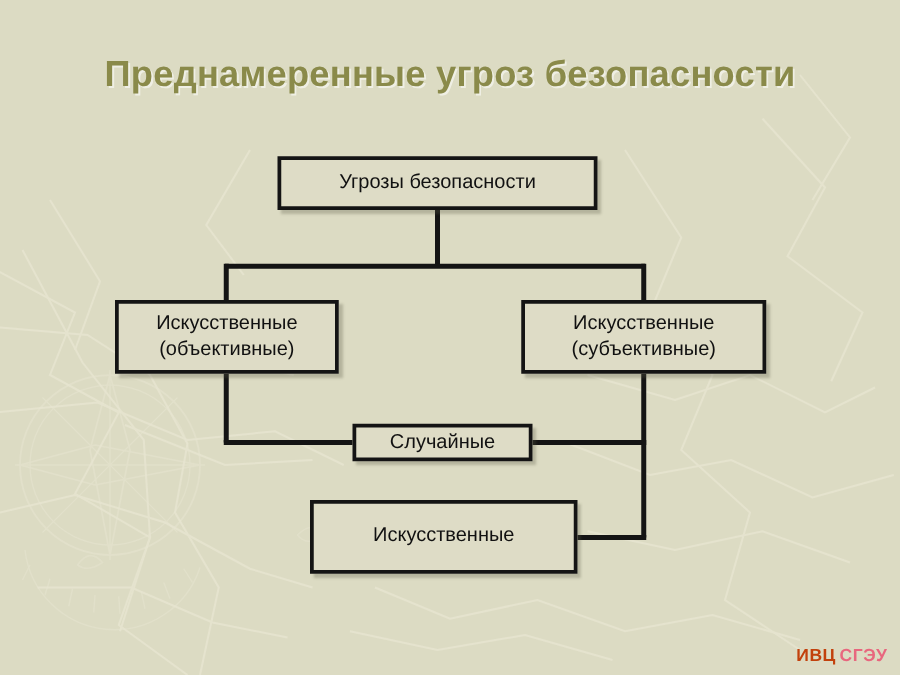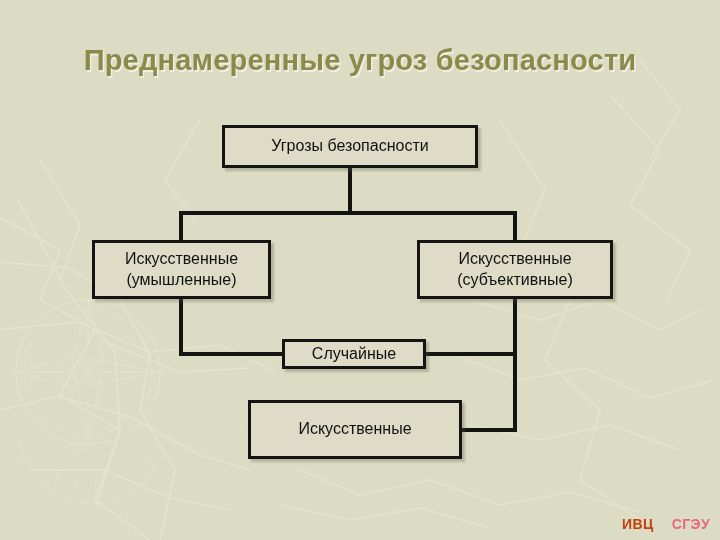--- a/index.html
+++ b/index.html
@@ -80,21 +80,21 @@
   
   .logo {
     position: absolute;
     right: 10px;
     bottom: 8px;
     font-size: 14px;
     font-weight: bold;
     letter-spacing: 0.4px;
   }
   .logo .ivc { color: #c2410c; }
-  .logo .sgeu { color: #e8677e; margin-left: 18px; }
+  .logo .sgeu { color: #e8677e; margin-left: 3px; }
 </style>
 </head>
 <body>
 
 <div id="slide">
 
   <div class="bg-texture">
     <svg viewBox="0 0 720 540" preserveAspectRatio="none" aria-hidden="true">
       <g stroke="#e6e4cf" stroke-width="1.6" fill="none" opacity="0.95">
         <path d="M-5 215 L60 250 L40 300 L95 330 L60 395 L120 430 L95 500 L150 540"></path>
@@ -157,21 +157,21 @@
     <line x1="515" y1="354" x2="515" y2="430"></line>
     <line x1="517" y1="430" x2="461" y2="430"></line>
   </svg>
 
   <div class="node" id="node-root">
     <span class="ln">Угрозы безопасности</span>
   </div>
 
   <div class="node" id="node-nat">
     <span class="ln">Искусственные</span>
-    <span class="ln">(умышленные)</span>
+    <span class="ln">(объективные)</span>
   </div>
 
   <div class="node" id="node-art">
     <span class="ln">Искусственные</span>
     <span class="ln">(субъективные)</span>
   </div>
 
   <div class="node" id="node-rand">
     <span class="ln">Случайные</span>
   </div>

